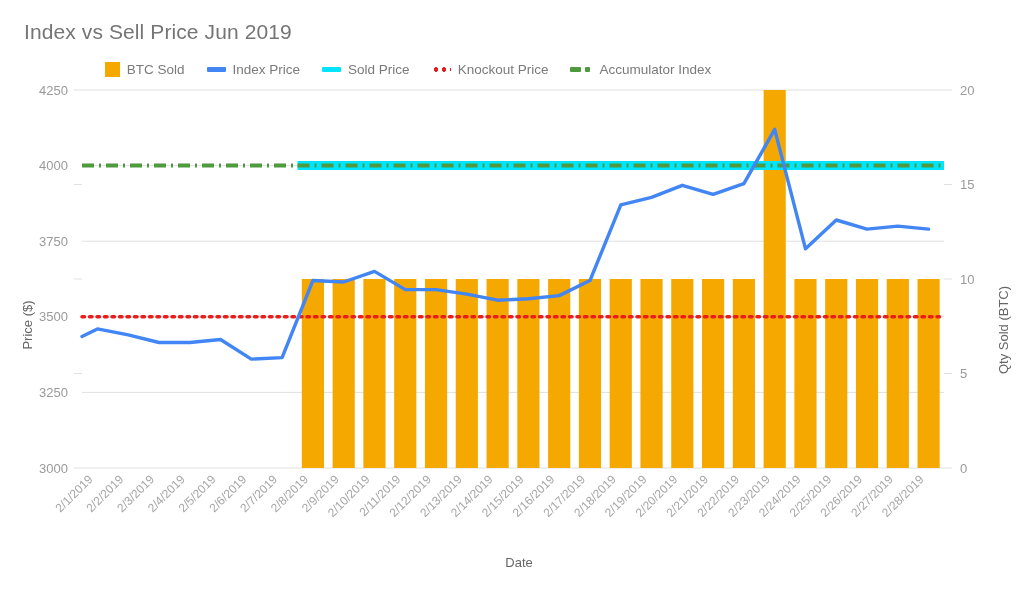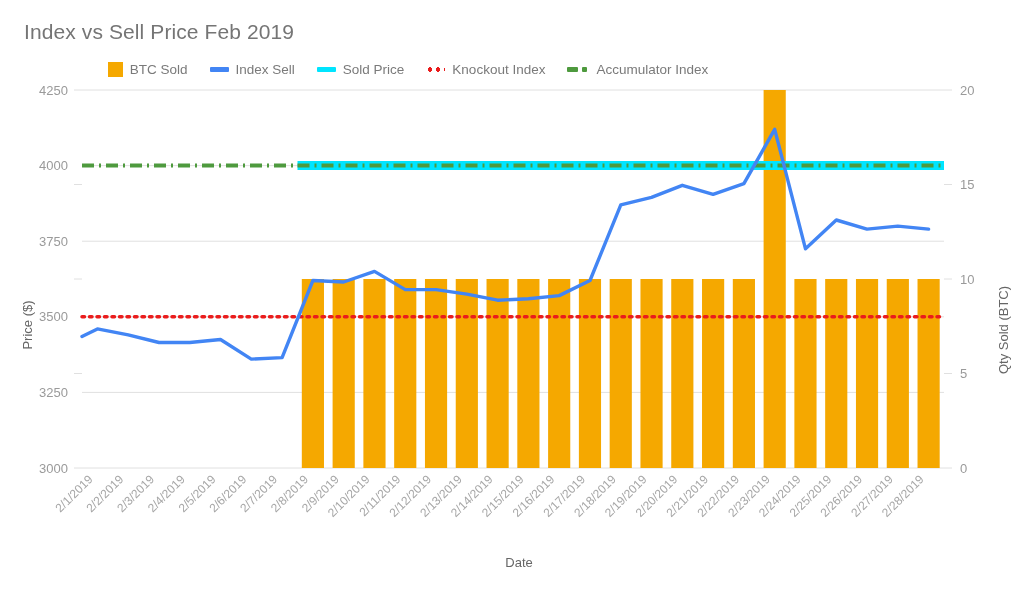--- a/index.html
+++ b/index.html
@@ -104,38 +104,38 @@
   .xtick-text {
     font-size: 12px;
     fill: #a6a6a6;
   }
 </style>
 </head>
 <body>
 
 <div id="chart-root">
 
-  <div id="chart-title">Index vs Sell Price Feb 2019</div>
+  <div id="chart-title">Index vs Sell Price Jun 2019</div>
 
   <div id="legend">
     <div class="legend-item">
       <span class="swatch" style="background:#F5A800;"></span>
       <span class="legend-label">BTC Sold</span>
     </div>
     <div class="legend-item">
       <span class="swatch swatch-line" style="background:#4285F4;"></span>
-      <span class="legend-label">Index Sell</span>
+      <span class="legend-label">Index Price</span>
     </div>
     <div class="legend-item">
       <span class="swatch swatch-line" style="background:#00E5FF;"></span>
       <span class="legend-label">Sold Price</span>
     </div>
     <div class="legend-item">
       <span class="swatch swatch-dotted" style="color:#EA1C1C;"></span>
-      <span class="legend-label">Knockout Index</span>
+      <span class="legend-label">Knockout Price</span>
     </div>
     <div class="legend-item">
       <span class="swatch swatch-dashdot" style="color:#4E9A3E;"></span>
       <span class="legend-label">Accumulator Index</span>
     </div>
   </div>
 
   <svg id="plot-svg" width="1024" height="601">
     <g id="gridlines">
         <line x1="82" x2="944" y1="468" y2="468" stroke="#e0e0e0" stroke-width="1"></line>

